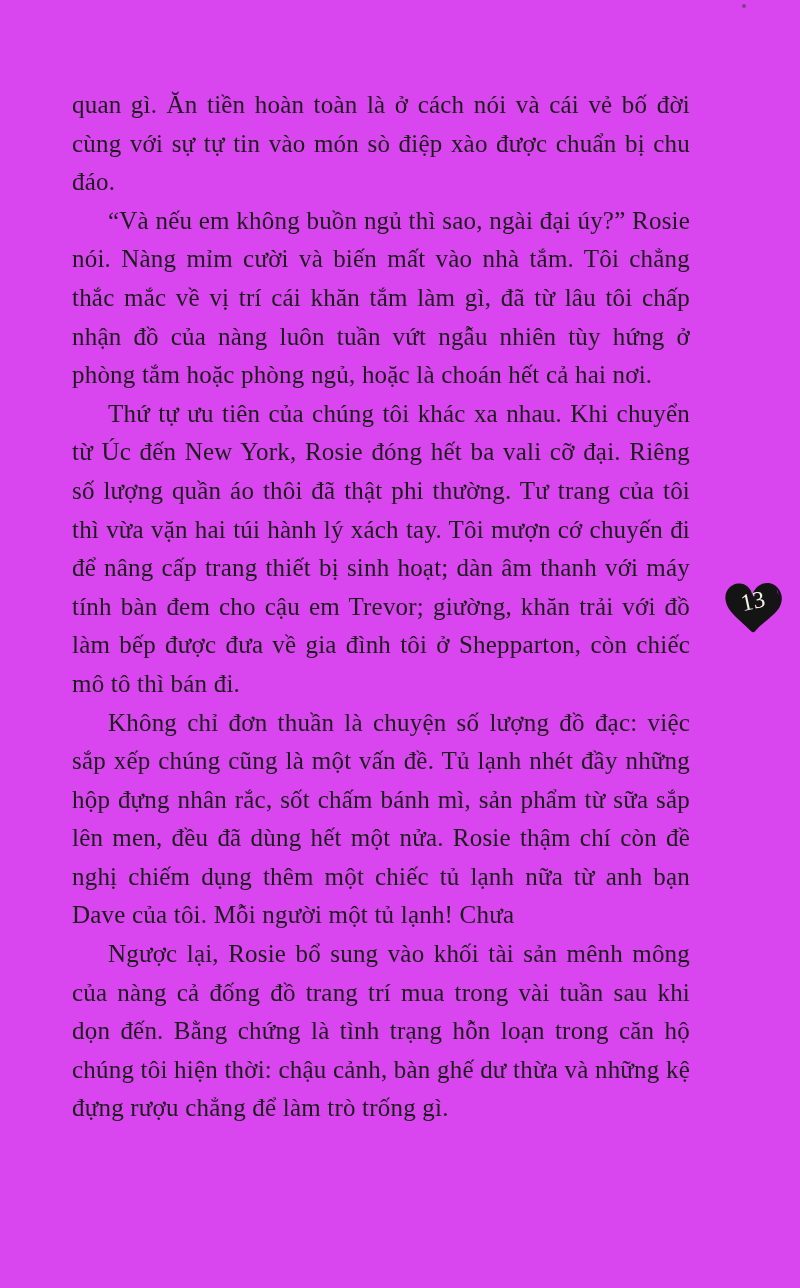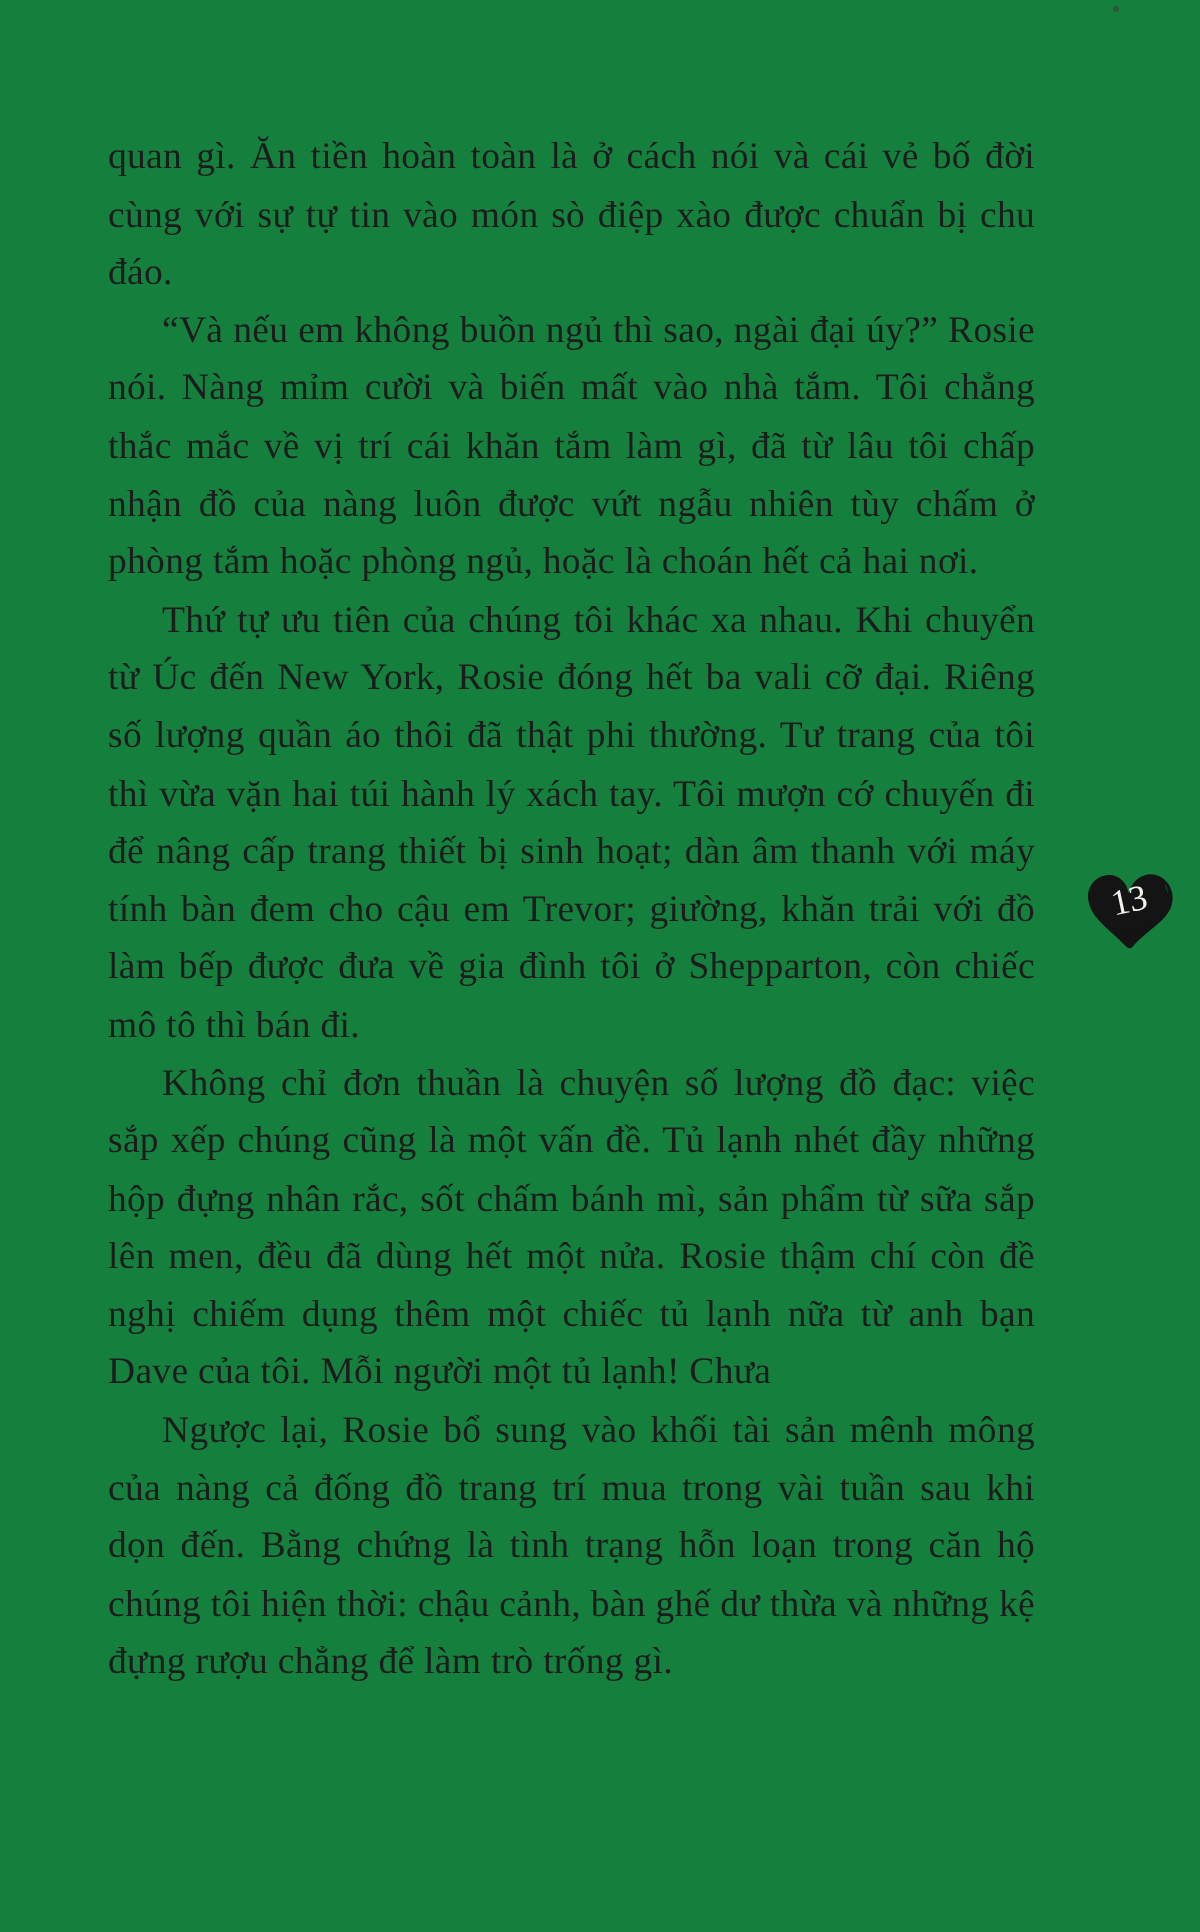--- a/index.html
+++ b/index.html
@@ -4,21 +4,21 @@
 <style>
   html, body {
     margin: 0;
     padding: 0;
     background: #ffffff;
   }
   .book-page {
     position: relative;
     width: 800px;
     height: 1288px;
-    background: #15803d;
+    background: #d946ef;
     overflow: hidden;
     font-family: "Liberation Serif", "DejaVu Serif", serif;
     color: #1c1c1c;
   }
   .text-block {
     position: absolute;
     left: 72px;
     top: 86px;
     width: 618px;
   }
@@ -70,21 +70,21 @@
 </style>
 </head>
 <body>
 
 <div class="book-page">
 
   <div class="speck"></div>
 
   <div class="text-block">
     <p>quan gì. Ăn tiền hoàn toàn là ở cách nói và cái vẻ bố đời cùng với sự tự tin vào món sò điệp xào được chuẩn bị chu đáo.</p>
-    <p class="indent">“Và nếu em không buồn ngủ thì sao, ngài đại úy?” Rosie nói. Nàng mỉm cười và biến mất vào nhà tắm. Tôi chẳng thắc mắc về vị trí cái khăn tắm làm gì, đã từ lâu tôi chấp nhận đồ của nàng luôn được vứt ngẫu nhiên tùy chấm ở phòng tắm hoặc phòng ngủ, hoặc là choán hết cả hai nơi.</p>
+    <p class="indent">“Và nếu em không buồn ngủ thì sao, ngài đại úy?” Rosie nói. Nàng mỉm cười và biến mất vào nhà tắm. Tôi chẳng thắc mắc về vị trí cái khăn tắm làm gì, đã từ lâu tôi chấp nhận đồ của nàng luôn tuần vứt ngẫu nhiên tùy hứng ở phòng tắm hoặc phòng ngủ, hoặc là choán hết cả hai nơi.</p>
     <p class="indent">Thứ tự ưu tiên của chúng tôi khác xa nhau. Khi chuyển từ Úc đến New York, Rosie đóng hết ba vali cỡ đại. Riêng số lượng quần áo thôi đã thật phi thường. Tư trang của tôi thì vừa vặn hai túi hành lý xách tay. Tôi mượn cớ chuyến đi để nâng cấp trang thiết bị sinh hoạt; dàn âm thanh với máy tính bàn đem cho cậu em Trevor; giường, khăn trải với đồ làm bếp được đưa về gia đình tôi ở Shepparton, còn chiếc mô tô thì bán đi.</p>
     <p class="indent">Không chỉ đơn thuần là chuyện số lượng đồ đạc: việc sắp xếp chúng cũng là một vấn đề. Tủ lạnh nhét đầy những hộp đựng nhân rắc, sốt chấm bánh mì, sản phẩm từ sữa sắp lên men, đều đã dùng hết một nửa. Rosie thậm chí còn đề nghị chiếm dụng thêm một chiếc tủ lạnh nữa từ anh bạn Dave của tôi. Mỗi người một tủ lạnh! Chưa</p>
     <p class="indent">Ngược lại, Rosie bổ sung vào khối tài sản mênh mông của nàng cả đống đồ trang trí mua trong vài tuần sau khi dọn đến. Bằng chứng là tình trạng hỗn loạn trong căn hộ chúng tôi hiện thời: chậu cảnh, bàn ghế dư thừa và những kệ đựng rượu chẳng để làm trò trống gì.</p>
   </div>
 
   <div class="page-number-heart">
     <span>
       <svg viewBox="0 0 100 100" aria-hidden="true">
         <path fill="#141414" d="M49 28 C47 15 36 7 25 9 C12 11 3 23 6 37 C9 55 28 66 47 86 C49 88 52 88 54 85 C71 66 93 57 96 38 C99 23 88 9 75 8 C63 7 52 16 49 28 Z M14 20 C12 23 11 27 11 30 M88 18 C90 21 91 25 91 28"></path>
         <path fill="#141414" d="M20 60 C30 70 42 78 50 87 C58 78 70 70 80 61 C66 72 56 66 50 74 C44 66 34 72 20 60 Z"></path>

